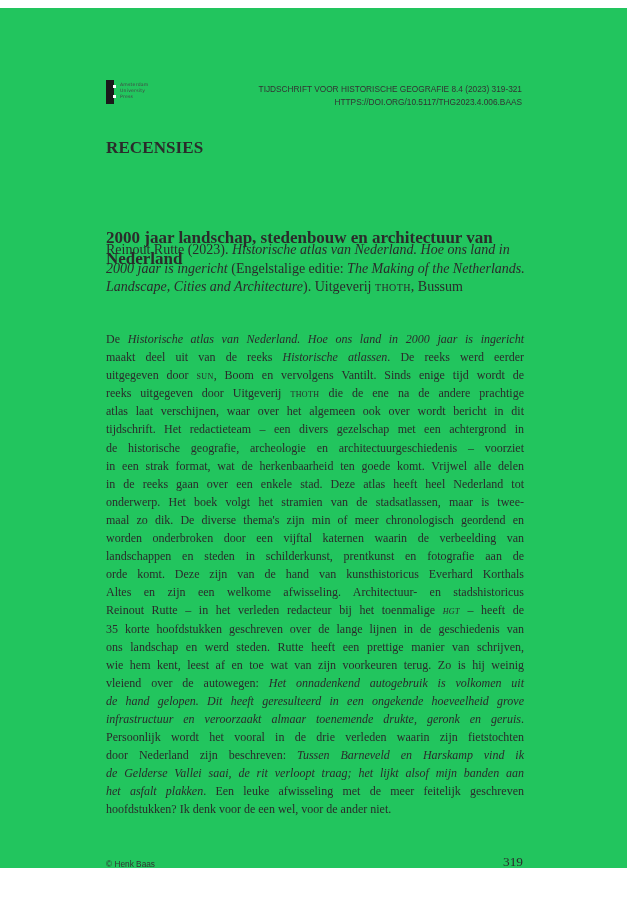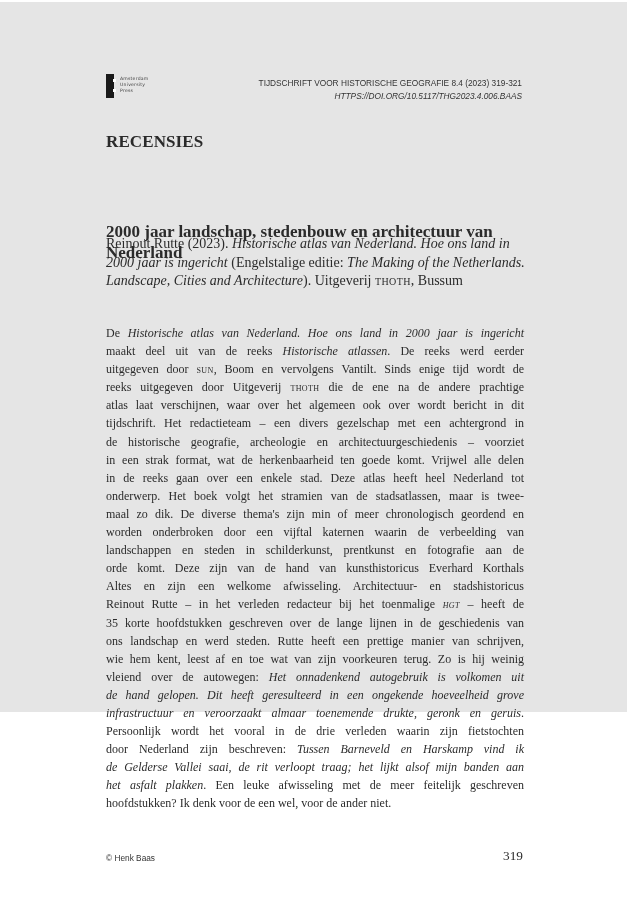--- a/index.html
+++ b/index.html
@@ -1,26 +1,26 @@
 <!DOCTYPE html>
 <html><head>
 <meta charset="utf-8">
 <style>
   html, body { margin: 0; padding: 0; background: #ffffff; }
   body { width: 627px; height: 922px; position: relative; overflow: hidden; }
-  .page { position: absolute; left: 0; top: 2px; width: 627px; height: 710px; background: #e5e5e5; color: #2b2b2b; }
+  .page { position: absolute; left: 0; top: 8px; width: 627px; height: 860px; background: #22c55e; color: #2b2b2b; }
   .logo { position: absolute; left: 106px; top: 72px; height: 24px; display: flex; align-items: flex-start; }
   .logo-mark { width: 8px; height: 24px; background: #1a1a1a; position: relative; }
   .logo-mark:before, .logo-mark:after { content: ""; position: absolute; right: -2px; width: 3px; height: 3px; background: #fff; }
   .logo-mark:before { top: 5px; }
   .logo-mark:after { top: 15px; }
   .logo-text { margin-left: 6px; font-family: "DejaVu Sans", sans-serif; font-size: 4.6px; line-height: 6.2px; color: #444; letter-spacing: 0.2px; padding-top: 2px; }
   .logo-text div { white-space: nowrap; }
   .running-head { position: absolute; right: 105px; top: 75px; text-align: right; font-family: "Liberation Sans", sans-serif; font-size: 8.3px; line-height: 13px; color: #333; }
-  .running-head .doi { font-style: italic; }
+  .running-head .doi { }
   .section-label { position: absolute; left: 106px; top: 122px; font-family: "Liberation Serif", serif; font-weight: bold; font-size: 17px; color: #2b2b2b; letter-spacing: 0.1px; margin-top: 8px; }
   .title { position: absolute; left: 106px; top: 179px; width: 430px; font-family: "Liberation Serif", serif; font-weight: bold; font-size: 17px; line-height: 21px; color: #2b2b2b; margin-top: 40px; }
   .citation { position: absolute; left: 106px; top: 233px; width: 420px; font-family: "Liberation Serif", serif; font-size: 14px; line-height: 18.5px; color: #2b2b2b; }
   .sc { font-variant: small-caps; letter-spacing: 0.4px; }
   .body { position: absolute; left: 106px; top: 322px; width: 418px; font-family: Liberation Serif, serif; font-size: 12px; line-height: 18.1px; color: #2b2b2b; text-align: justify; }
   .body .line { display: block; white-space: nowrap; text-align-last: justify; text-align: justify; }
   .body .line.last { text-align-last: left; }
   i { font-style: italic; }
   .footer-left { position: absolute; left: 106px; top: 851px; font-family: "Liberation Sans", sans-serif; font-size: 8.3px; color: #333; text-align: right; }
   .footer-right { position: absolute; right: 104px; top: 846px; font-family: "Liberation Serif", serif; font-size: 13.3px; color: #2b2b2b; }

